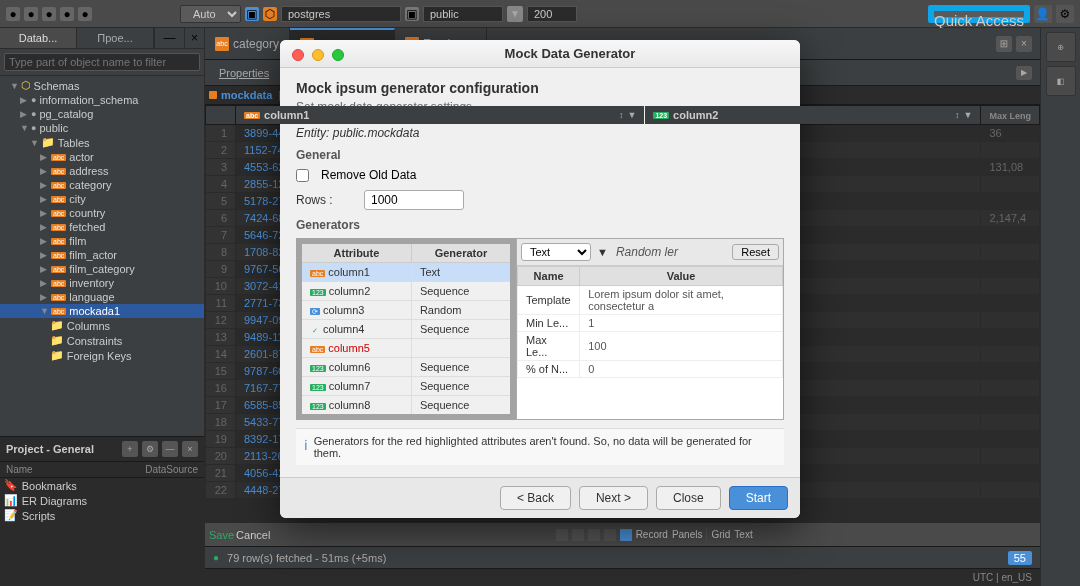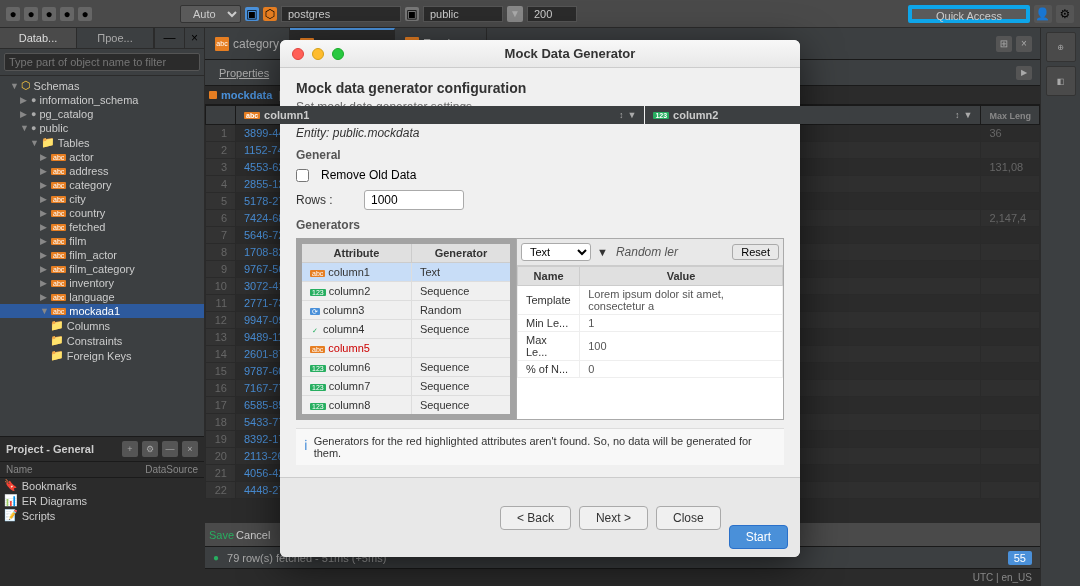--- a/index.html
+++ b/index.html
@@ -3,21 +3,21 @@
   <meta charset="utf-8">
   <style>
     * { box-sizing: border-box; margin: 0; padding: 0; }
     body { font-family: -apple-system, BlinkMacSystemFont, 'Segoe UI', sans-serif; font-size: 12px; background: #3c3f41; overflow: hidden; width: 1080px; height: 586px; position: relative; }
 
     
     .top-toolbar { height: 28px; background: #4a4a4a; display: flex; align-items: center; padding: 0 6px; gap: 4px; border-bottom: 1px solid #2b2b2b; }
     .toolbar-icon { width: 16px; height: 16px; background: #888; border-radius: 2px; display: inline-flex; align-items: center; justify-content: center; }
     .toolbar-dropdown { background: #5a5a5a; border: 1px solid #333; color: #ccc; padding: 1px 8px; font-size: 11px; border-radius: 2px; height: 18px; }
     .toolbar-spacer { flex: 1; }
-    .toolbar-btn { background: #5a5a5a; border: 4px solid #0ea5e9; color: #ccc; padding: 1px 24px; font-size: 11px; border-radius: 2px; height: 18px; cursor: pointer; }
+    .toolbar-btn { background: #5a5a5a; border: 6px solid #0ea5e9; color: #ccc; padding: 1px 0; font-size: 15px; border-radius: 2px; height: 18px; cursor: pointer; }
 
     
     .main-area { display: flex; height: calc(586px - 28px); }
 
     
     .left-sidebar { width: 205px; background: #3c3f41; border-right: 1px solid #2b2b2b; display: flex; flex-direction: column; }
     .sidebar-tabs { display: flex; border-bottom: 1px solid #2b2b2b; }
     .sidebar-tab { flex: 1; text-align: center; padding: 4px 2px; font-size: 11px; color: #aaa; cursor: pointer; border-right: 1px solid #2b2b2b; white-space: nowrap; overflow: hidden; text-overflow: ellipsis; }
     .sidebar-tab.active { background: #4a4a4a; color: #ddd; }
     .sidebar-search { padding: 4px; border-bottom: 1px solid #2b2b2b; }
@@ -64,21 +64,21 @@
     table.data-table td.row-num { color: #666; background: #333 !important; text-align: right; width: 24px; }
 
     
     .status-bar { height: 22px; background: #3c3f41; display: flex; align-items: center; padding: 0 8px; border-top: 1px solid #1a1a1a; gap: 8px; }
     .status-text { color: #aaa; font-size: 11px; }
     .status-badge { background: #4a90d9; color: white; padding: 1px 6px; border-radius: 2px; font-size: 11px; }
 
     
     .bottom-toolbar { height: 24px; background: #4a4a4a; display: flex; align-items: center; padding: 0 4px; gap: 2px; border-top: 1px solid #2b2b2b; }
     .modal { width: 520px; background: #f0f0f0; border-radius: 6px; box-shadow: 0 10px 40px rgba(0,0,0,0.6); overflow: hidden; position: absolute; top: 40px; left: 280px; }
-    .modal-titlebar { background: linear-gradient(to bottom, #f8f8f8, #e8e8e8); padding: 6px 12px; display: flex; align-items: center; gap: 8px; border-bottom: 1px solid #ccc; }
+    .modal-titlebar { background: linear-gradient(to bottom, #f8f8f8, #e8e8e8); padding: 6px 12px; display: flex; align-items: flex-end; gap: 8px; border-bottom: 1px solid #ccc; }
     .traffic-light { width: 12px; height: 12px; border-radius: 50%; cursor: pointer; flex-shrink: 0; }
     .tl-red { background: #ff5f57; border: 1px solid #e0443e; }
     .tl-yellow { background: #febc2e; border: 1px solid #d4a017; }
     .tl-green { background: #28c840; border: 1px solid #1aab29; }
     .modal-title { flex: 1; text-align: center; font-size: 13px; font-weight: bold; color: #333; }
     .modal-body { padding: 12px 16px; }
     .modal-header-text { font-size: 14px; font-weight: bold; color: #333; margin-bottom: 4px; }
     .modal-sub-text { font-size: 12px; color: #666; margin-bottom: 12px; }
     .modal-entity { font-size: 12px; color: #333; margin-bottom: 8px; }
     .modal-entity span { font-style: italic; }
@@ -107,21 +107,21 @@
     .gen-props-table td { padding: 2px 8px; border: 1px solid #eee; color: #333; }
     .gen-props-table td.prop-value { color: #555; }
 
     
     .warning-bar { display: flex; align-items: flex-start; gap: 6px; padding: 6px 8px; font-size: 11px; color: #333; background: #f8f8f8; border-top: 1px solid #ddd; }
     .warning-icon { color: #4a90d9; font-size: 14px; flex-shrink: 0; }
 
     
     .modal-footer { display: flex; justify-content: flex-end; align-items: center; padding: 8px 12px; gap: 8px; background: #e8e8e8; border-top: 1px solid #ccc; }
     .modal-btn { border: 1px solid #aaa; border-radius: 4px; padding: 4px 16px; font-size: 12px; cursor: pointer; background: #f0f0f0; color: #333; }
-    .modal-btn.primary { background: #4a90d9; border-color: #2a70c9; color: white; margin-top: 39px; }
+    .modal-btn.primary { background: #4a90d9; border-color: #2a70c9; color: white; }
 
     
     ::-webkit-scrollbar { width: 6px; height: 6px; }
     ::-webkit-scrollbar-track { background: #2b2b2b; }
     ::-webkit-scrollbar-thumb { background: #555; border-radius: 3px; }
 
     
     .right-panel { width: 40px; background: #3c3f41; border-left: 1px solid #2b2b2b; display: flex; flex-direction: column; align-items: center; padding: 4px 0; gap: 4px; }
   </style>
 </head>
@@ -537,21 +537,21 @@
 <div class="modal">
 
   <div class="modal-titlebar">
     <div class="traffic-light tl-red"></div>
     <div class="traffic-light tl-yellow"></div>
     <div class="traffic-light tl-green"></div>
     <div class="modal-title">Mock Data Generator</div>
   </div>
 
   <div class="modal-body">
-    <div class="modal-header-text">Mock data generator configuration</div>
+    <div class="modal-header-text">Mock ipsum generator configuration</div>
     <div class="modal-sub-text">Set mock data generator settings</div>
     <div class="modal-entity">
       <span>Entity:</span>
       <span style="font-style:italic;">public.mockdata</span>
     </div>
 
     <div class="modal-section-label">General</div>
     <div class="modal-row">
       <input type="checkbox" class="modal-checkbox" style="">
       <span>Remove Old Data</span>

